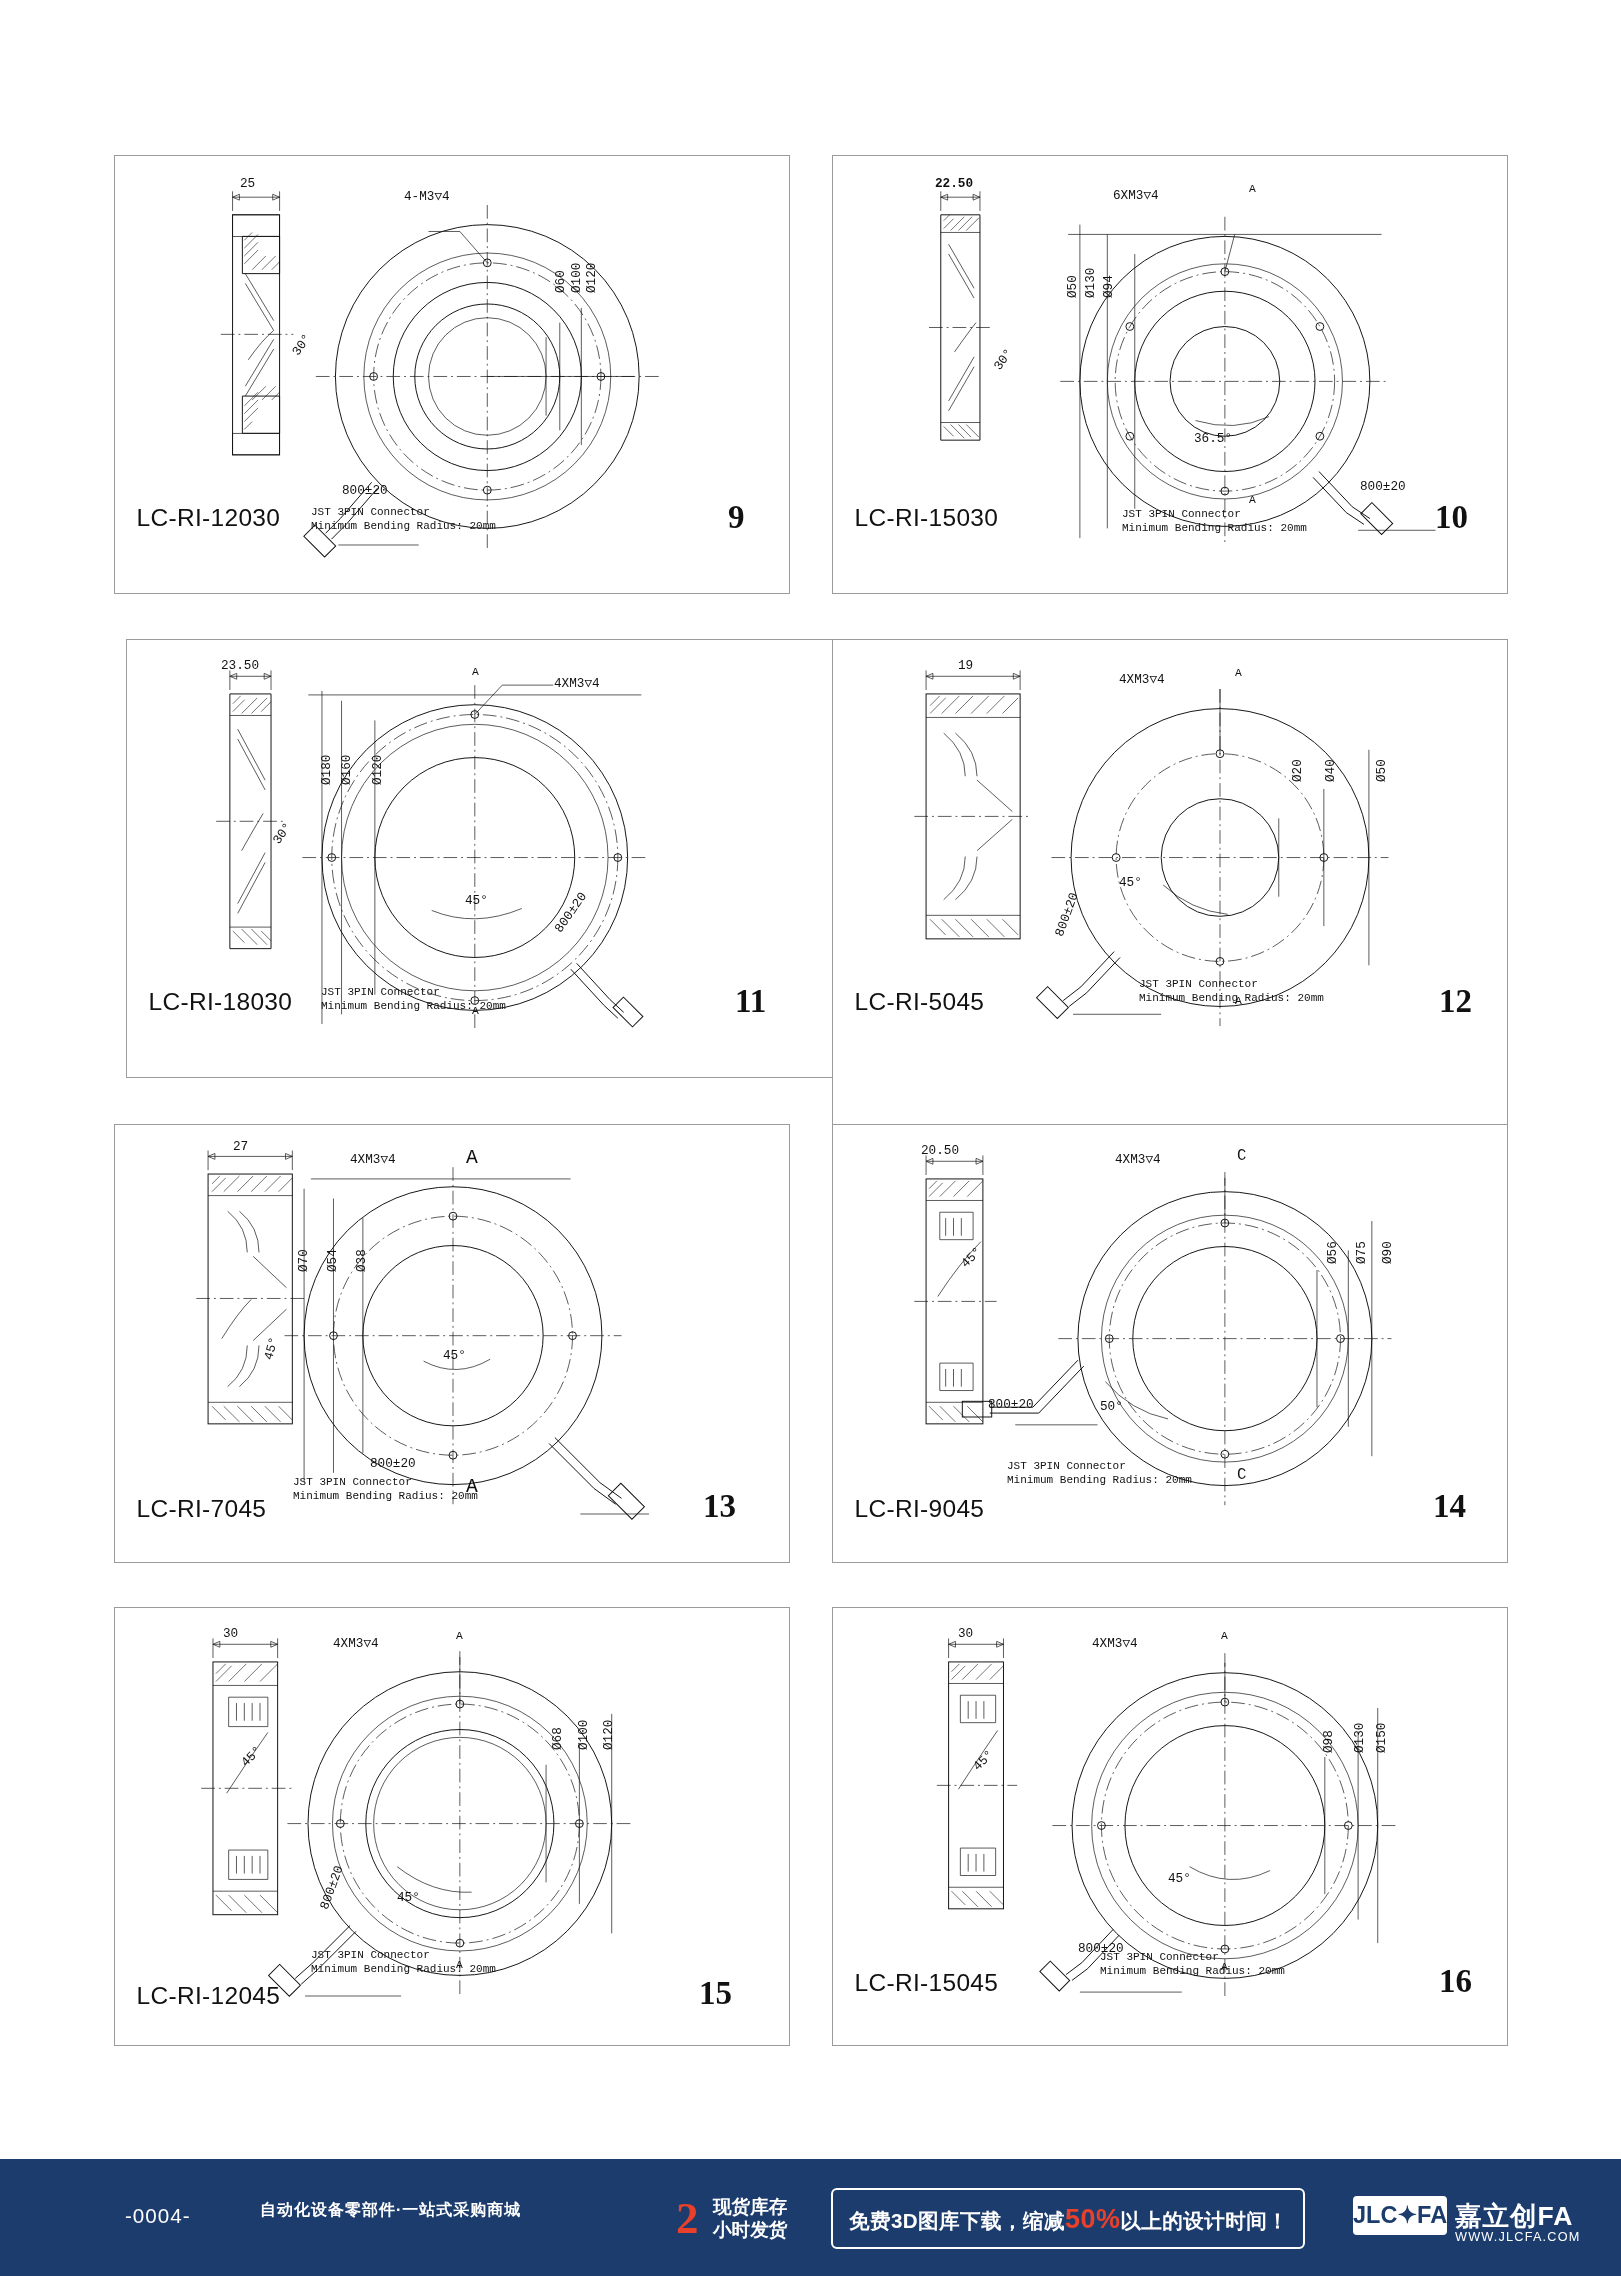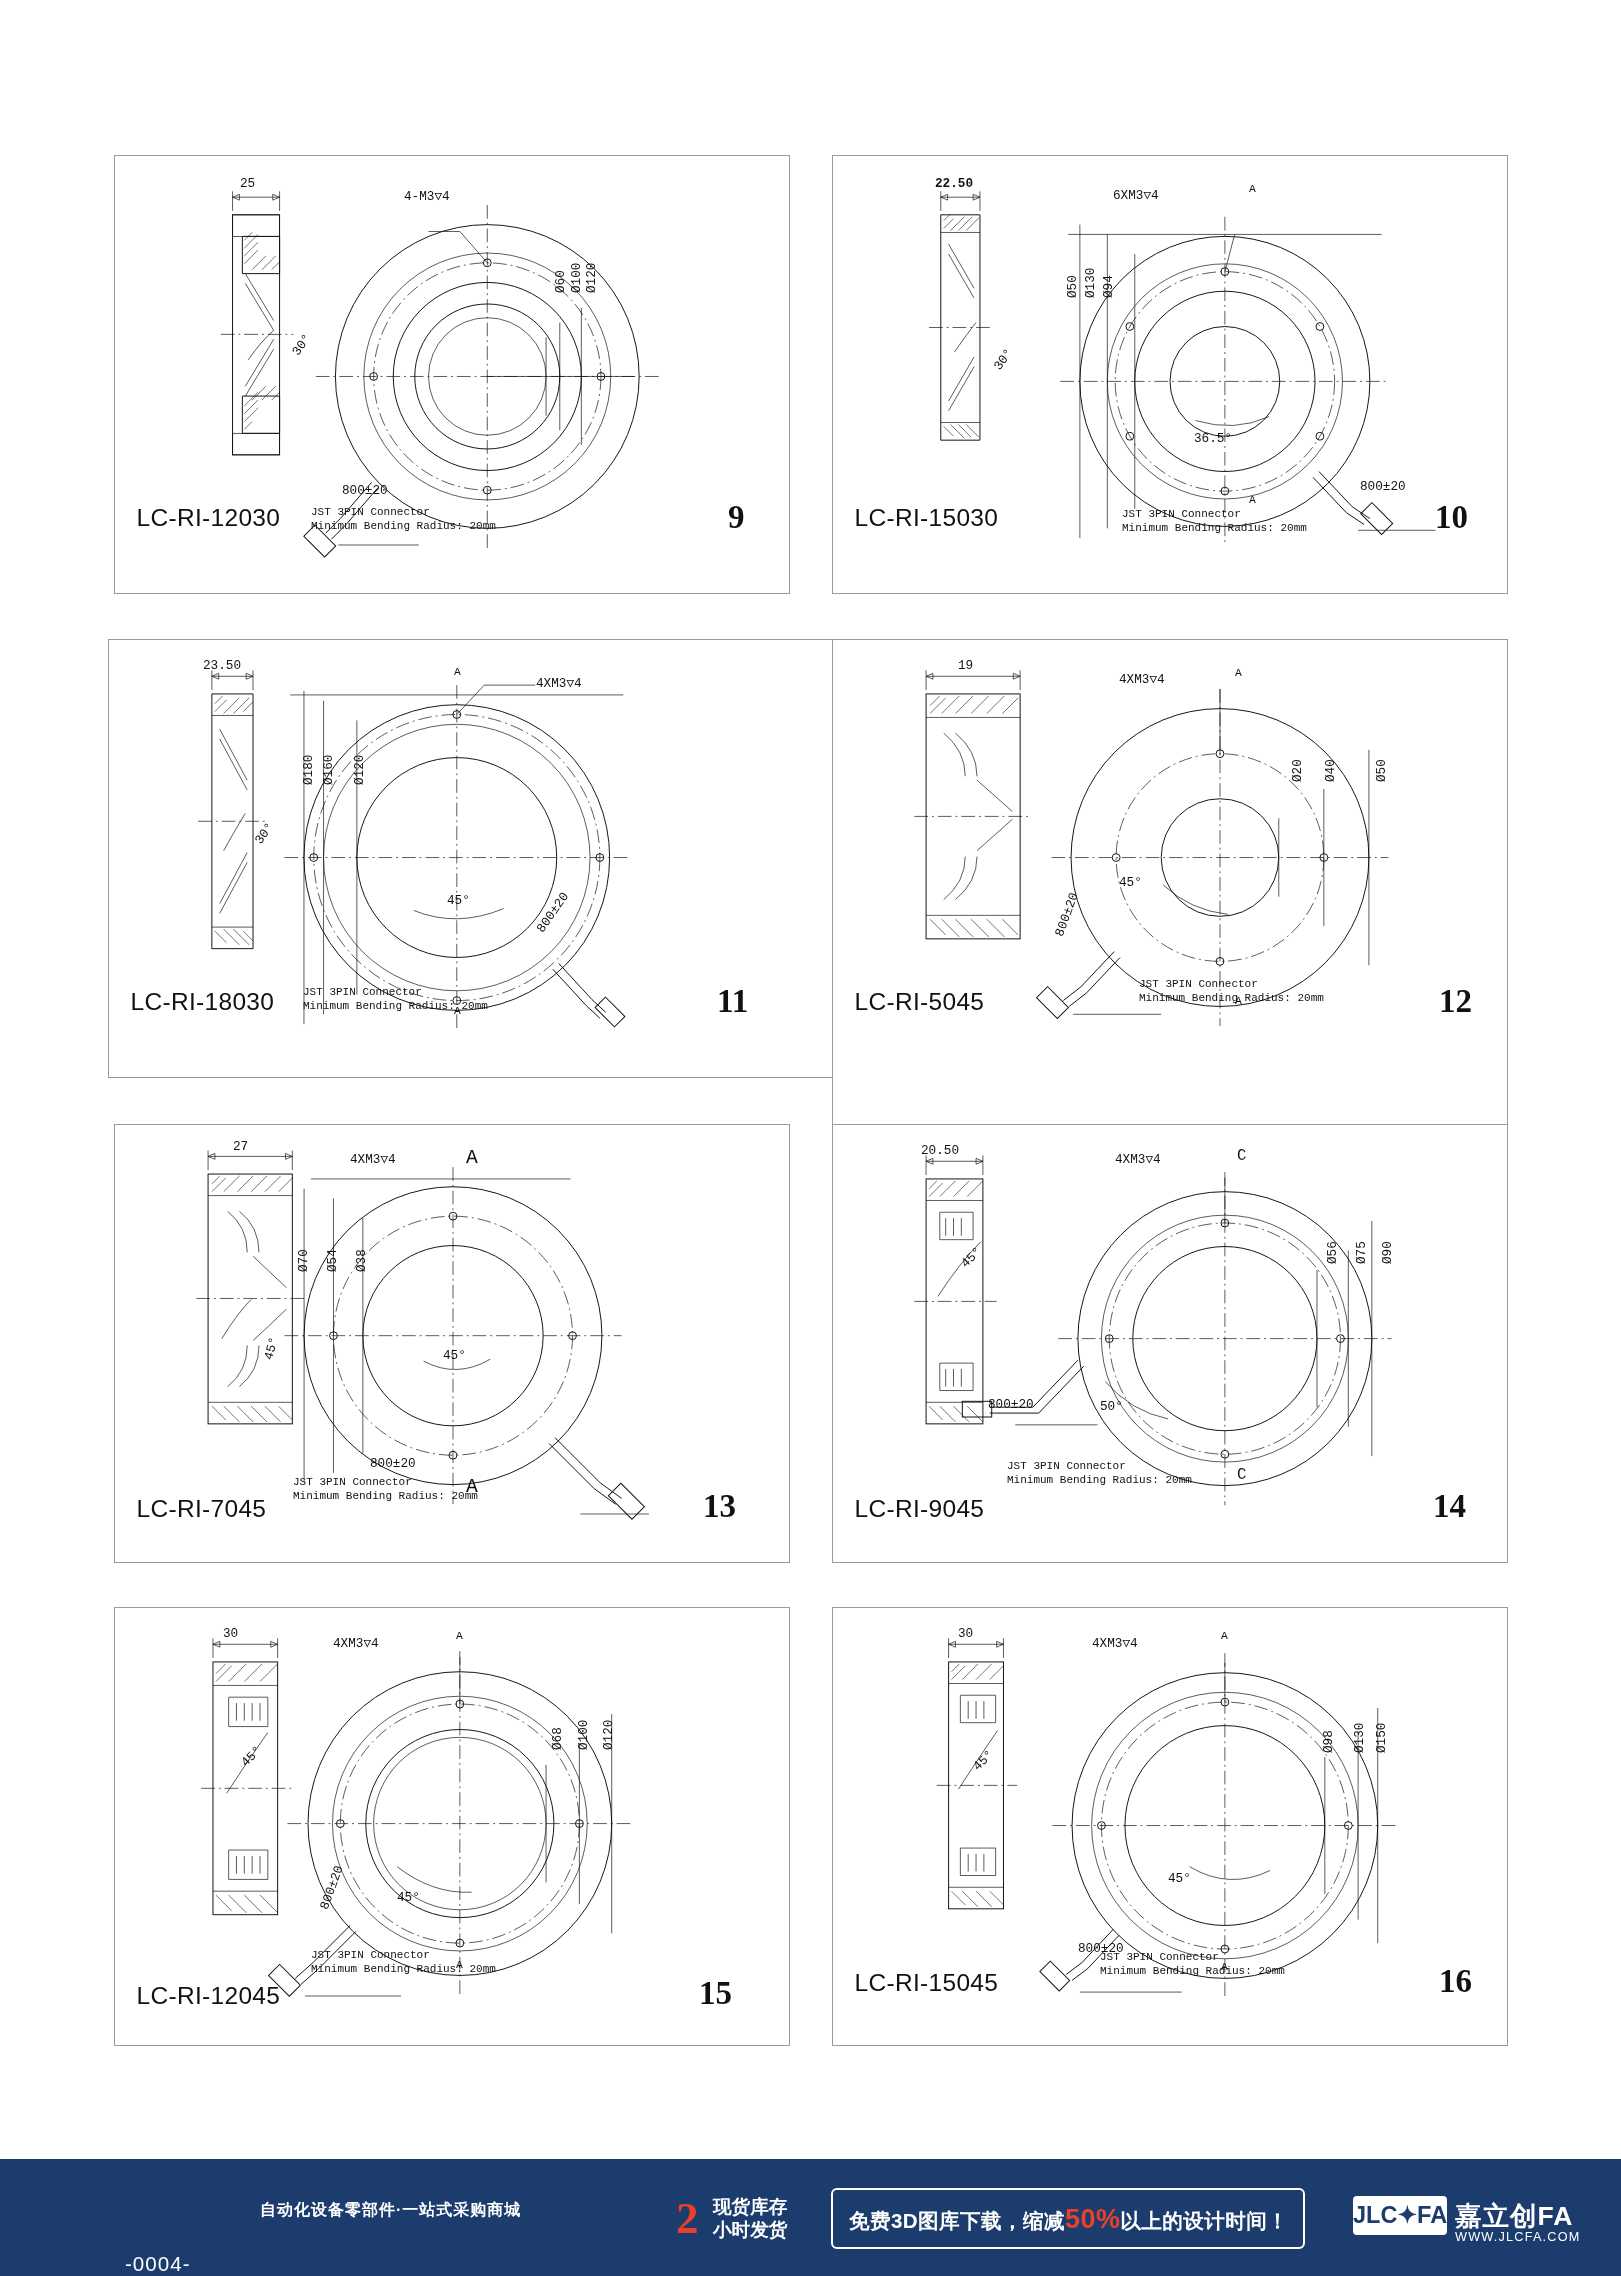--- a/index.html
+++ b/index.html
@@ -18,21 +18,21 @@
 
   svg{position:absolute;left:0;top:0;overflow:visible;}
   .ln{stroke:#111;stroke-width:1;fill:none;}
   .ln-thin{stroke:#111;stroke-width:.7;fill:none;}
   .ln-ct{stroke:#111;stroke-width:.7;fill:none;stroke-dasharray:14 4 2 4;}
   .hatch{stroke:#111;stroke-width:.6;fill:none;}
 
   
   .footer{position:absolute;left:0;bottom:0;width:1621px;height:118px;background:#1b3c6d;}
   .footer-inner{position:absolute;left:0;top:0;width:1621px;height:118px;}
-  .foot-pagenum{position:absolute;left:125px;top:45px;color:#fff;font-size:20.6px;font-family:"Liberation Sans",sans-serif;letter-spacing:1px;margin-top:48px;}
+  .foot-pagenum{position:absolute;left:125px;top:45px;color:#fff;font-size:20.6px;font-family:"Liberation Sans",sans-serif;letter-spacing:1px;}
   .foot-slogan{position:absolute;left:260px;top:41px;color:#fff;font-size:16px;font-weight:700;letter-spacing:1px;}
   .foot-num2{position:absolute;left:676px;top:33px;color:#e8402a;font-size:45px;font-weight:700;font-family:"Liberation Serif",serif;}
   .foot-2lines{position:absolute;left:713px;top:37px;color:#fff;font-size:18.6px;line-height:22.5px;font-weight:700;}
   .foot-box{position:absolute;left:831px;top:29px;width:470px;height:57px;border:2px solid #ffffff;border-radius:5.9px;}
   .foot-box-txt{position:absolute;left:849px;top:45px;color:#fff;font-size:20.6px;font-weight:700;letter-spacing:0.4px;}
   .foot-50{color:#e8402a;font-size:27px;font-weight:700;font-family:Liberation Sans, sans-serif;}
   .foot-logo{position:absolute;left:1353px;top:35px;}
   .logo-badge{position:absolute;left:0;top:2px;width:94px;height:39px;background:#fff;border-radius:3.9px;color:#1b3c6d;font-size:23.5px;font-weight:700;text-align:center;line-height:39px;letter-spacing:0px;}
   .logo-cn{position:absolute;left:102px;top:3.9px;color:#fff;font-size:26.5px;font-weight:700;letter-spacing:1px;white-space:nowrap;}
   .logo-url{position:absolute;left:102px;top:36px;color:#fff;font-size:12.7px;letter-spacing:1.2px;white-space:nowrap;}
@@ -159,21 +159,21 @@
       <div class="dim rot90" style="left:268px;top:142px;">Ø94</div>
       <div class="dim" style="left:361px;top:263px;margin-top:12px;">36.5°</div>
       <div class="dim" style="left:527px;top:323px;">800±20</div>
       <div class="note" style="left:289px;top:352px;">JST 3PIN Connector</div>
       <div class="note" style="left:289px;top:366px;">Minimum Bending Radius: 20mm</div>
       <div class="label" style="left:21.6px;top:348px;">LC-RI-15030</div>
       <div class="idx" style="left:602px;top:343px;">10</div>
     </div>
   </div>
 
-  <div class="card" style="left:108px;top:639px;width:788px;height:439px;text-align:center;">
+  <div class="card" style="left:126px;top:639px;width:788px;height:439px;text-align:center;">
     <div class="card-inner">
       <svg width="676" height="439" viewBox="0 0 690 448">
         <g transform="translate(105,55)">
           <path class="ln" d="M0 0 L42 0 L42 260 L0 260 Z"></path>
           <path class="ln-thin" d="M0 22 L42 22 M0 238 L42 238"></path>
           <path class="ln-thin" d="M8 36 L36 88 M8 46 L36 98"></path>
           <path class="ln-thin" d="M8 224 L36 172 M8 214 L36 162"></path>
           <g class="hatch">
             <path d="M3 18 l12 -12 M3 10 l8 -8 M12 20 l16 -16 M22 20 l16 -16 M32 18 l10 -10"></path>
             <path d="M3 242 l12 12 M12 240 l16 16 M22 240 l16 16 M32 242 l10 10"></path>

